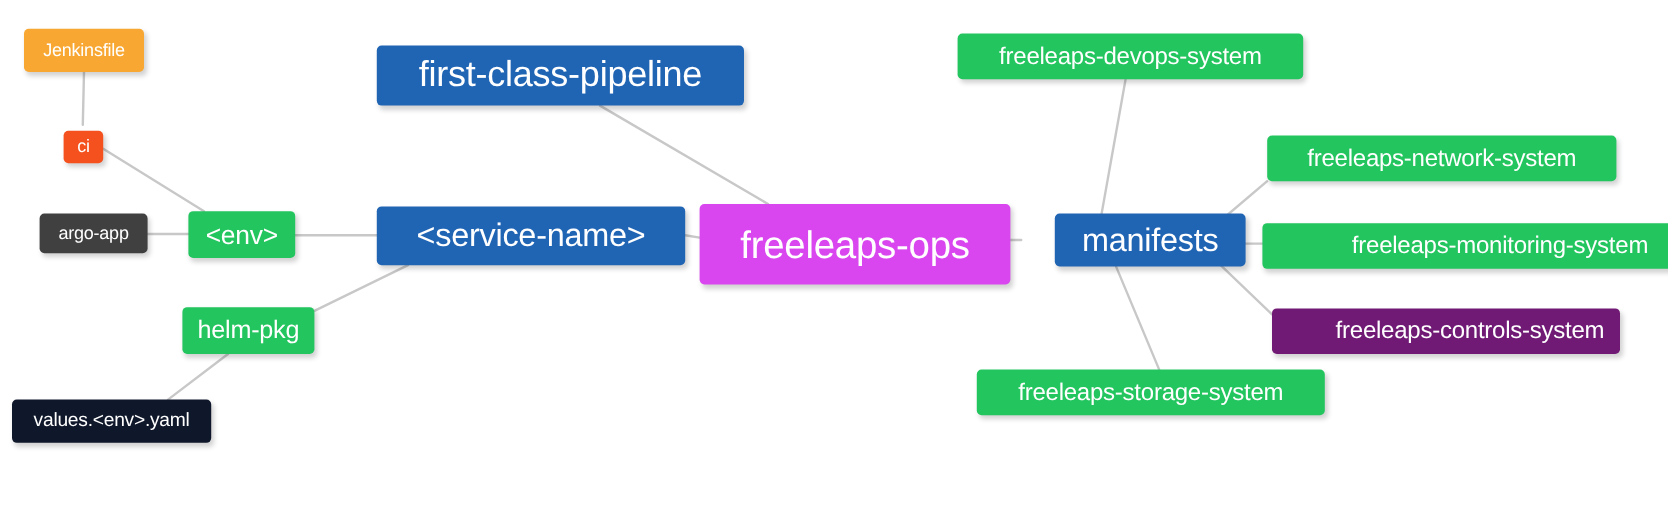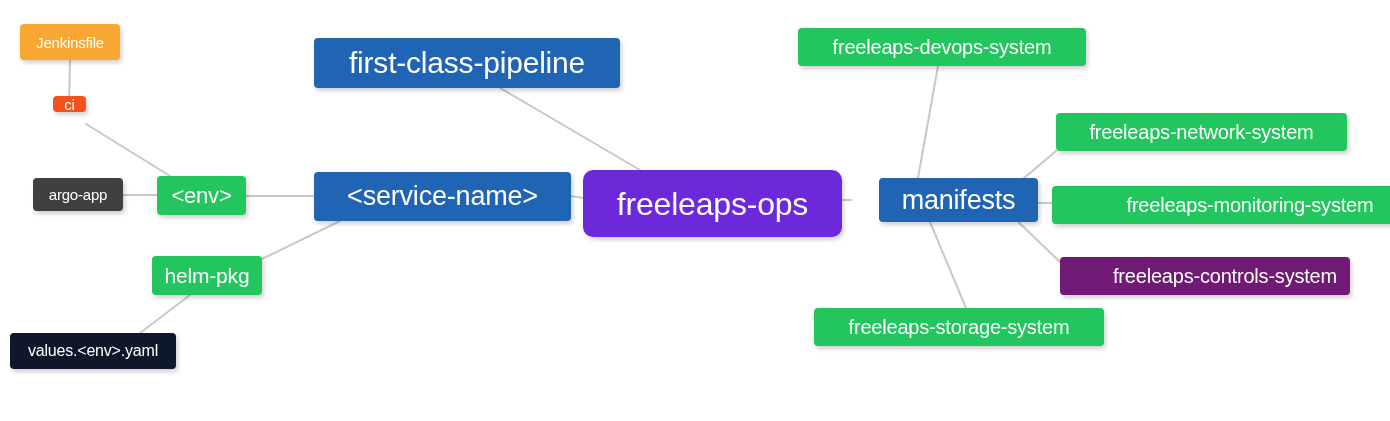--- a/index.html
+++ b/index.html
@@ -59,42 +59,42 @@
       <line x1="918" y1="178" x2="938" y2="66" stroke="#c8c8c8" stroke-width="2" stroke-linecap="round"></line>
       <line x1="1010" y1="190" x2="1056" y2="151" stroke="#c8c8c8" stroke-width="2" stroke-linecap="round"></line>
       <line x1="1010" y1="203" x2="1052" y2="203" stroke="#c8c8c8" stroke-width="2" stroke-linecap="round"></line>
       <line x1="1010" y1="214" x2="1060" y2="262" stroke="#c8c8c8" stroke-width="2" stroke-linecap="round"></line>
       <line x1="930" y1="222" x2="966" y2="308" stroke="#c8c8c8" stroke-width="2" stroke-linecap="round"></line>
     </svg>
   <div id="nodes">
       <div class="node" style="left: 20px; top: 24px; width: 100px; height: 36px; background: rgb(248, 168, 50); font-size: 15px;">
         <span class="node-label">Jenkinsfile</span>
       </div>
-      <div class="node" style="left: 53px; top: 96px; width: 33px; height: 16px; background: rgb(244, 81, 30); font-size: 15px;">
+      <div class="node" style="left: 53px; top: 109px; width: 33px; height: 27px; background: rgb(244, 81, 30); font-size: 15px;">
         <span class="node-label">ci</span>
       </div>
       <div class="node" style="left: 33px; top: 178px; width: 90px; height: 33px; background: #404040; font-size: 15px;">
         <span class="node-label">argo-app</span>
       </div>
       <div class="node" style="left: 157px; top: 176px; width: 89px; height: 39px; background: rgb(34, 197, 94); font-size: 22px;">
         <span class="node-label">&lt;env&gt;</span>
       </div>
       <div class="node" style="left: 152px; top: 256px; width: 110px; height: 39px; background: rgb(34, 197, 94); font-size: 21px;">
         <span class="node-label">helm-pkg</span>
       </div>
       <div class="node" style="left: 10px; top: 333px; width: 166px; height: 36px; background: #0f172a; font-size: 16px;">
         <span class="node-label">values.&lt;env&gt;.yaml</span>
       </div>
       <div class="node" style="left: 314px; top: 38px; width: 306px; height: 50px; background: rgb(32, 100, 180); font-size: 30px;">
         <span class="node-label">first-class-pipeline</span>
       </div>
       <div class="node" style="left: 314px; top: 172px; width: 257px; height: 49px; background: rgb(32, 100, 180); font-size: 27px;">
         <span class="node-label">&lt;service-name&gt;</span>
       </div>
-      <div class="node" style="left: 583px; top: 170px; width: 259px; height: 67px; background: #6d28d9; font-size: 32px; border-radius: 10px;">
+      <div class="node" style="left: 583px; top: 170px; width: 259px; height: 67px; background: #d946ef; font-size: 32px;">
         <span class="node-label">freeleaps-ops</span>
       </div>
       <div class="node" style="left: 851px; top: 178px; width: 159px; height: 44px; background: rgb(32, 100, 180); font-size: 27px; margin-left: 28px;">
         <span class="node-label">manifests</span>
       </div>
       <div class="node" style="left: 798px; top: 28px; width: 288px; height: 38px; background: rgb(34, 197, 94); font-size: 20px;">
         <span class="node-label">freeleaps-devops-system</span>
       </div>
       <div class="node" style="left: 1056px; top: 113px; width: 291px; height: 38px; background: rgb(34, 197, 94); font-size: 20px;">
         <span class="node-label">freeleaps-network-system</span>

